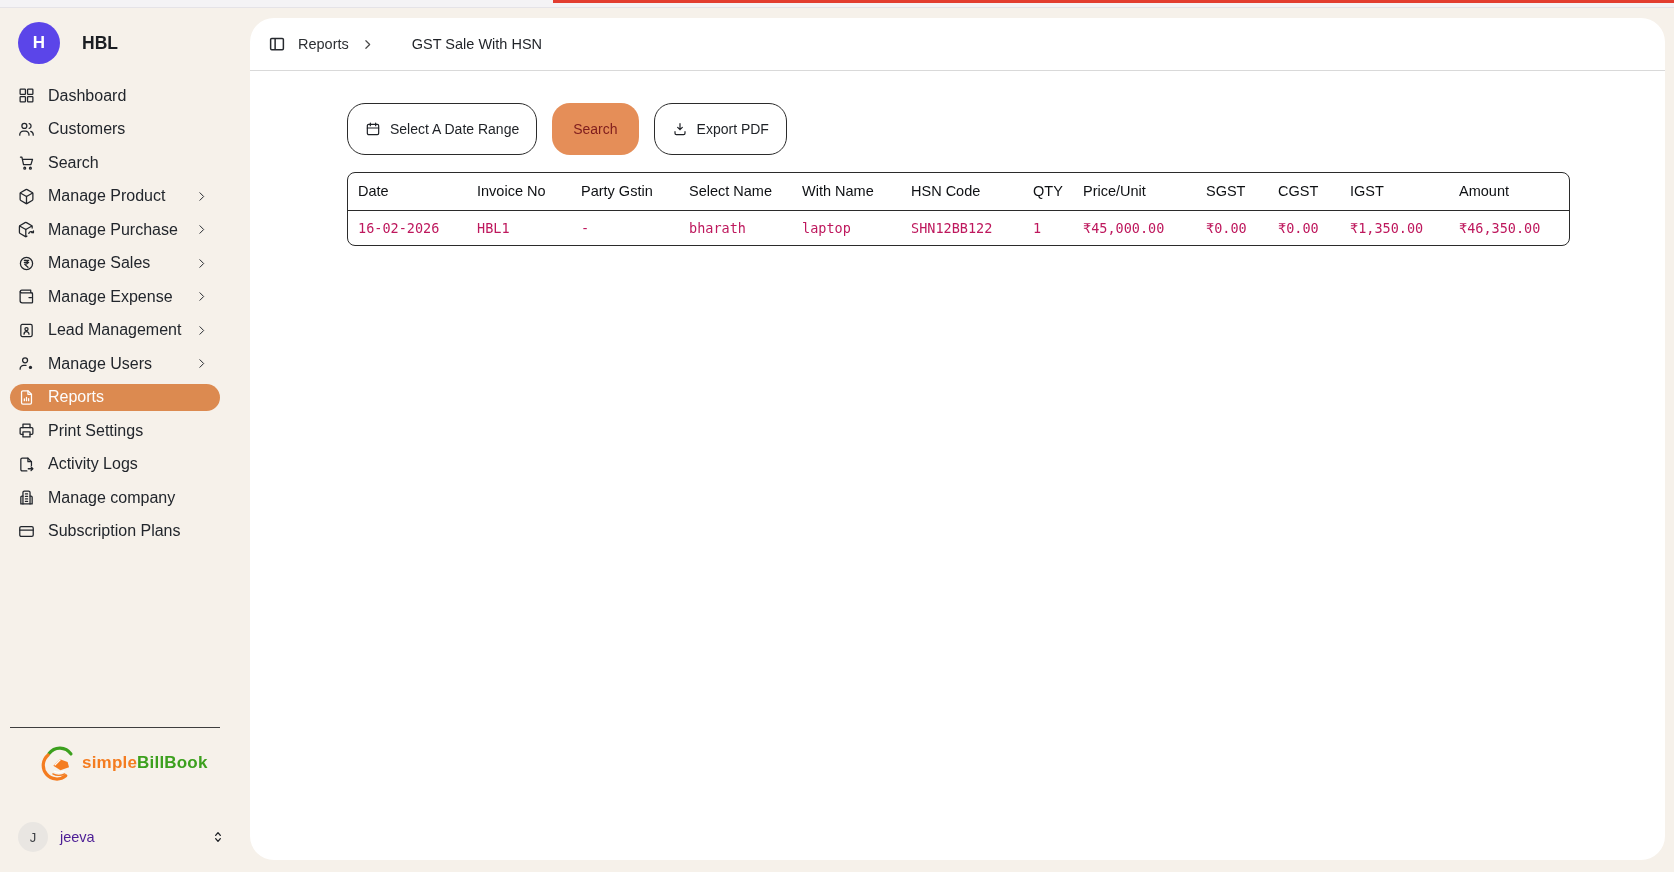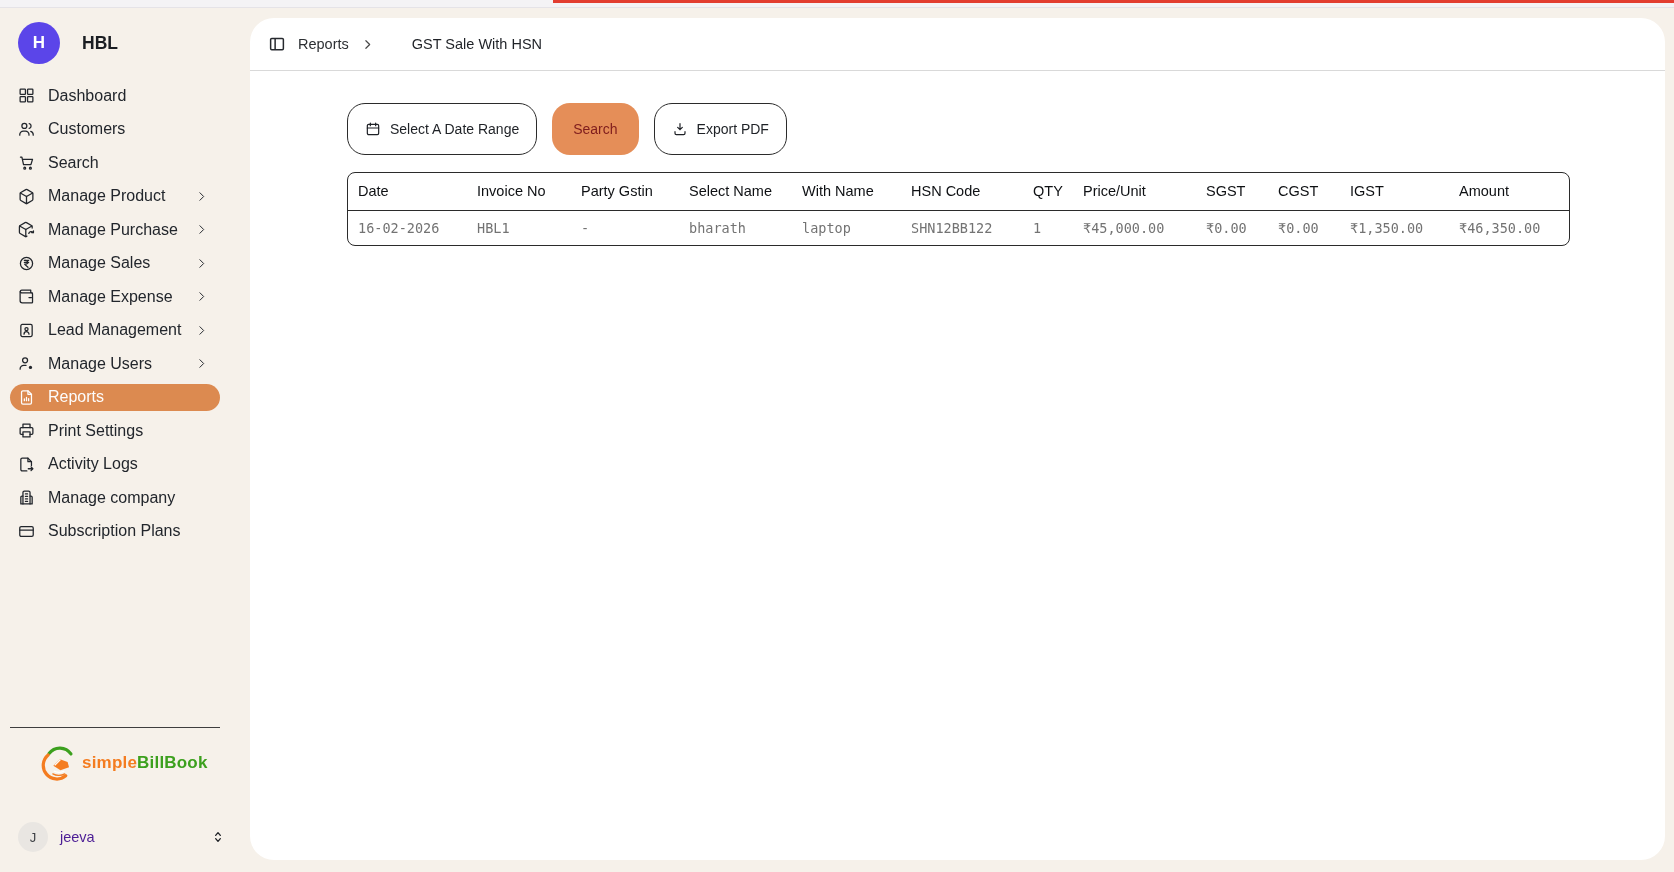--- a/index.html
+++ b/index.html
@@ -46,21 +46,21 @@
   .crumb-page { font-size:14.5px; color:#1f2227;margin-left:26px; }
 
   .toolbar { margin:32px 0 0 97px; display:flex; gap:15px; align-items:center; }
   .btn { height:52px; display:inline-flex; align-items:center; gap:9px; border-radius:18px; font-size:14px; font-family:inherit; background:#fff; border:1.6px solid #2b2b2b; color:#1e2126; padding:0 17px; cursor:pointer; }
   .btn .bicon svg { width:16px; height:16px; display:block; }
   .btn.solid { background:var(--searchbg,#e58e58); border:none; color:#7f1d1d; padding:0 21px; }
 
   .tablewrap { margin:17px 0 0 97px; width:1223px; border:1.6px solid #2b2b2b; border-radius:8px; overflow:hidden; background:#fff; }
   .tablewrap table { width:100%; border-collapse:collapse; table-layout:fixed; }
   .tablewrap th { height:37px; font-size:14.5px; font-weight:400; text-align:left; padding:0 4px 0 10px; color:#0e1013; border-bottom:1.6px solid #2b2b2b; white-space:nowrap; overflow:hidden; }
-  .tablewrap td { height:35px; font-family:"DejaVu Sans Mono","DejaVu Sans",monospace; font-size:13.5px; text-align:left; padding:0 4px 0 10px; color:#737373; white-space:nowrap; overflow:hidden; }
+  .tablewrap td { height:35px; font-family:"DejaVu Sans Mono","DejaVu Sans",monospace; font-size:13.5px; text-align:left; padding:0 4px 0 10px; color:#be185d; white-space:nowrap; overflow:hidden; }
 </style>
 </head>
 <body>
 
 <div class="screen">
 
   <div class="topstrip">
     <div class="redline"></div>
   </div>
 

